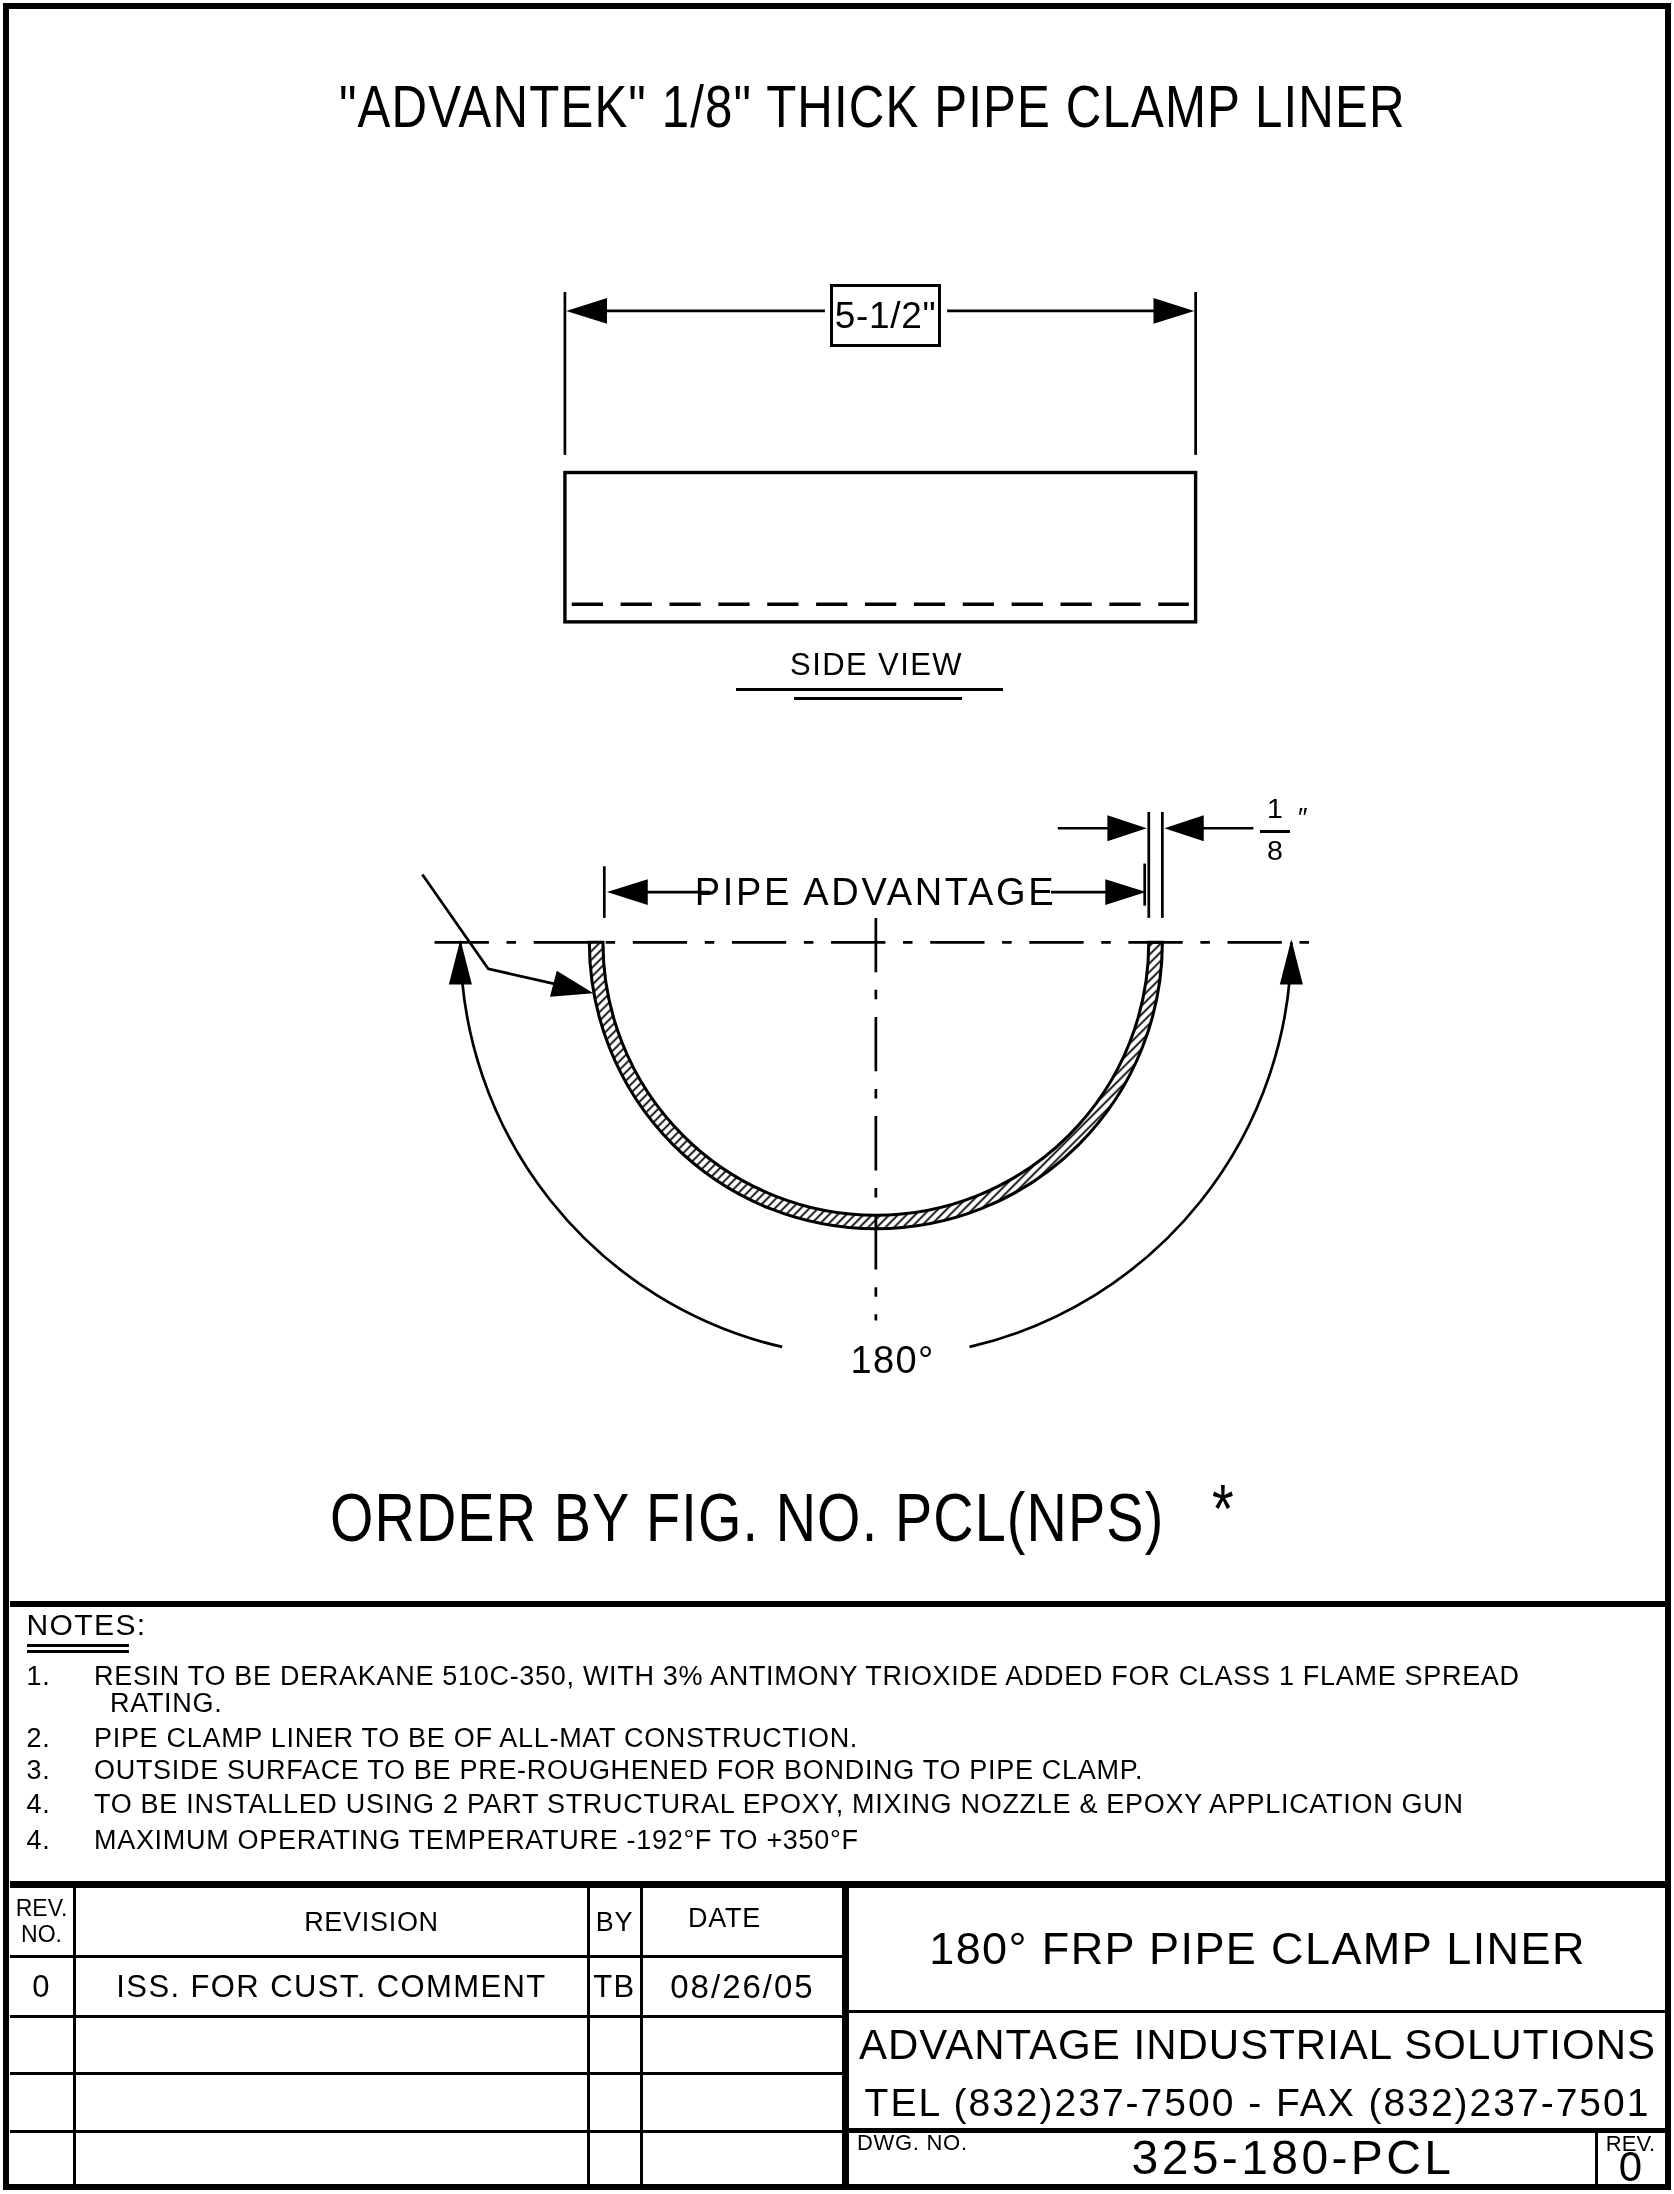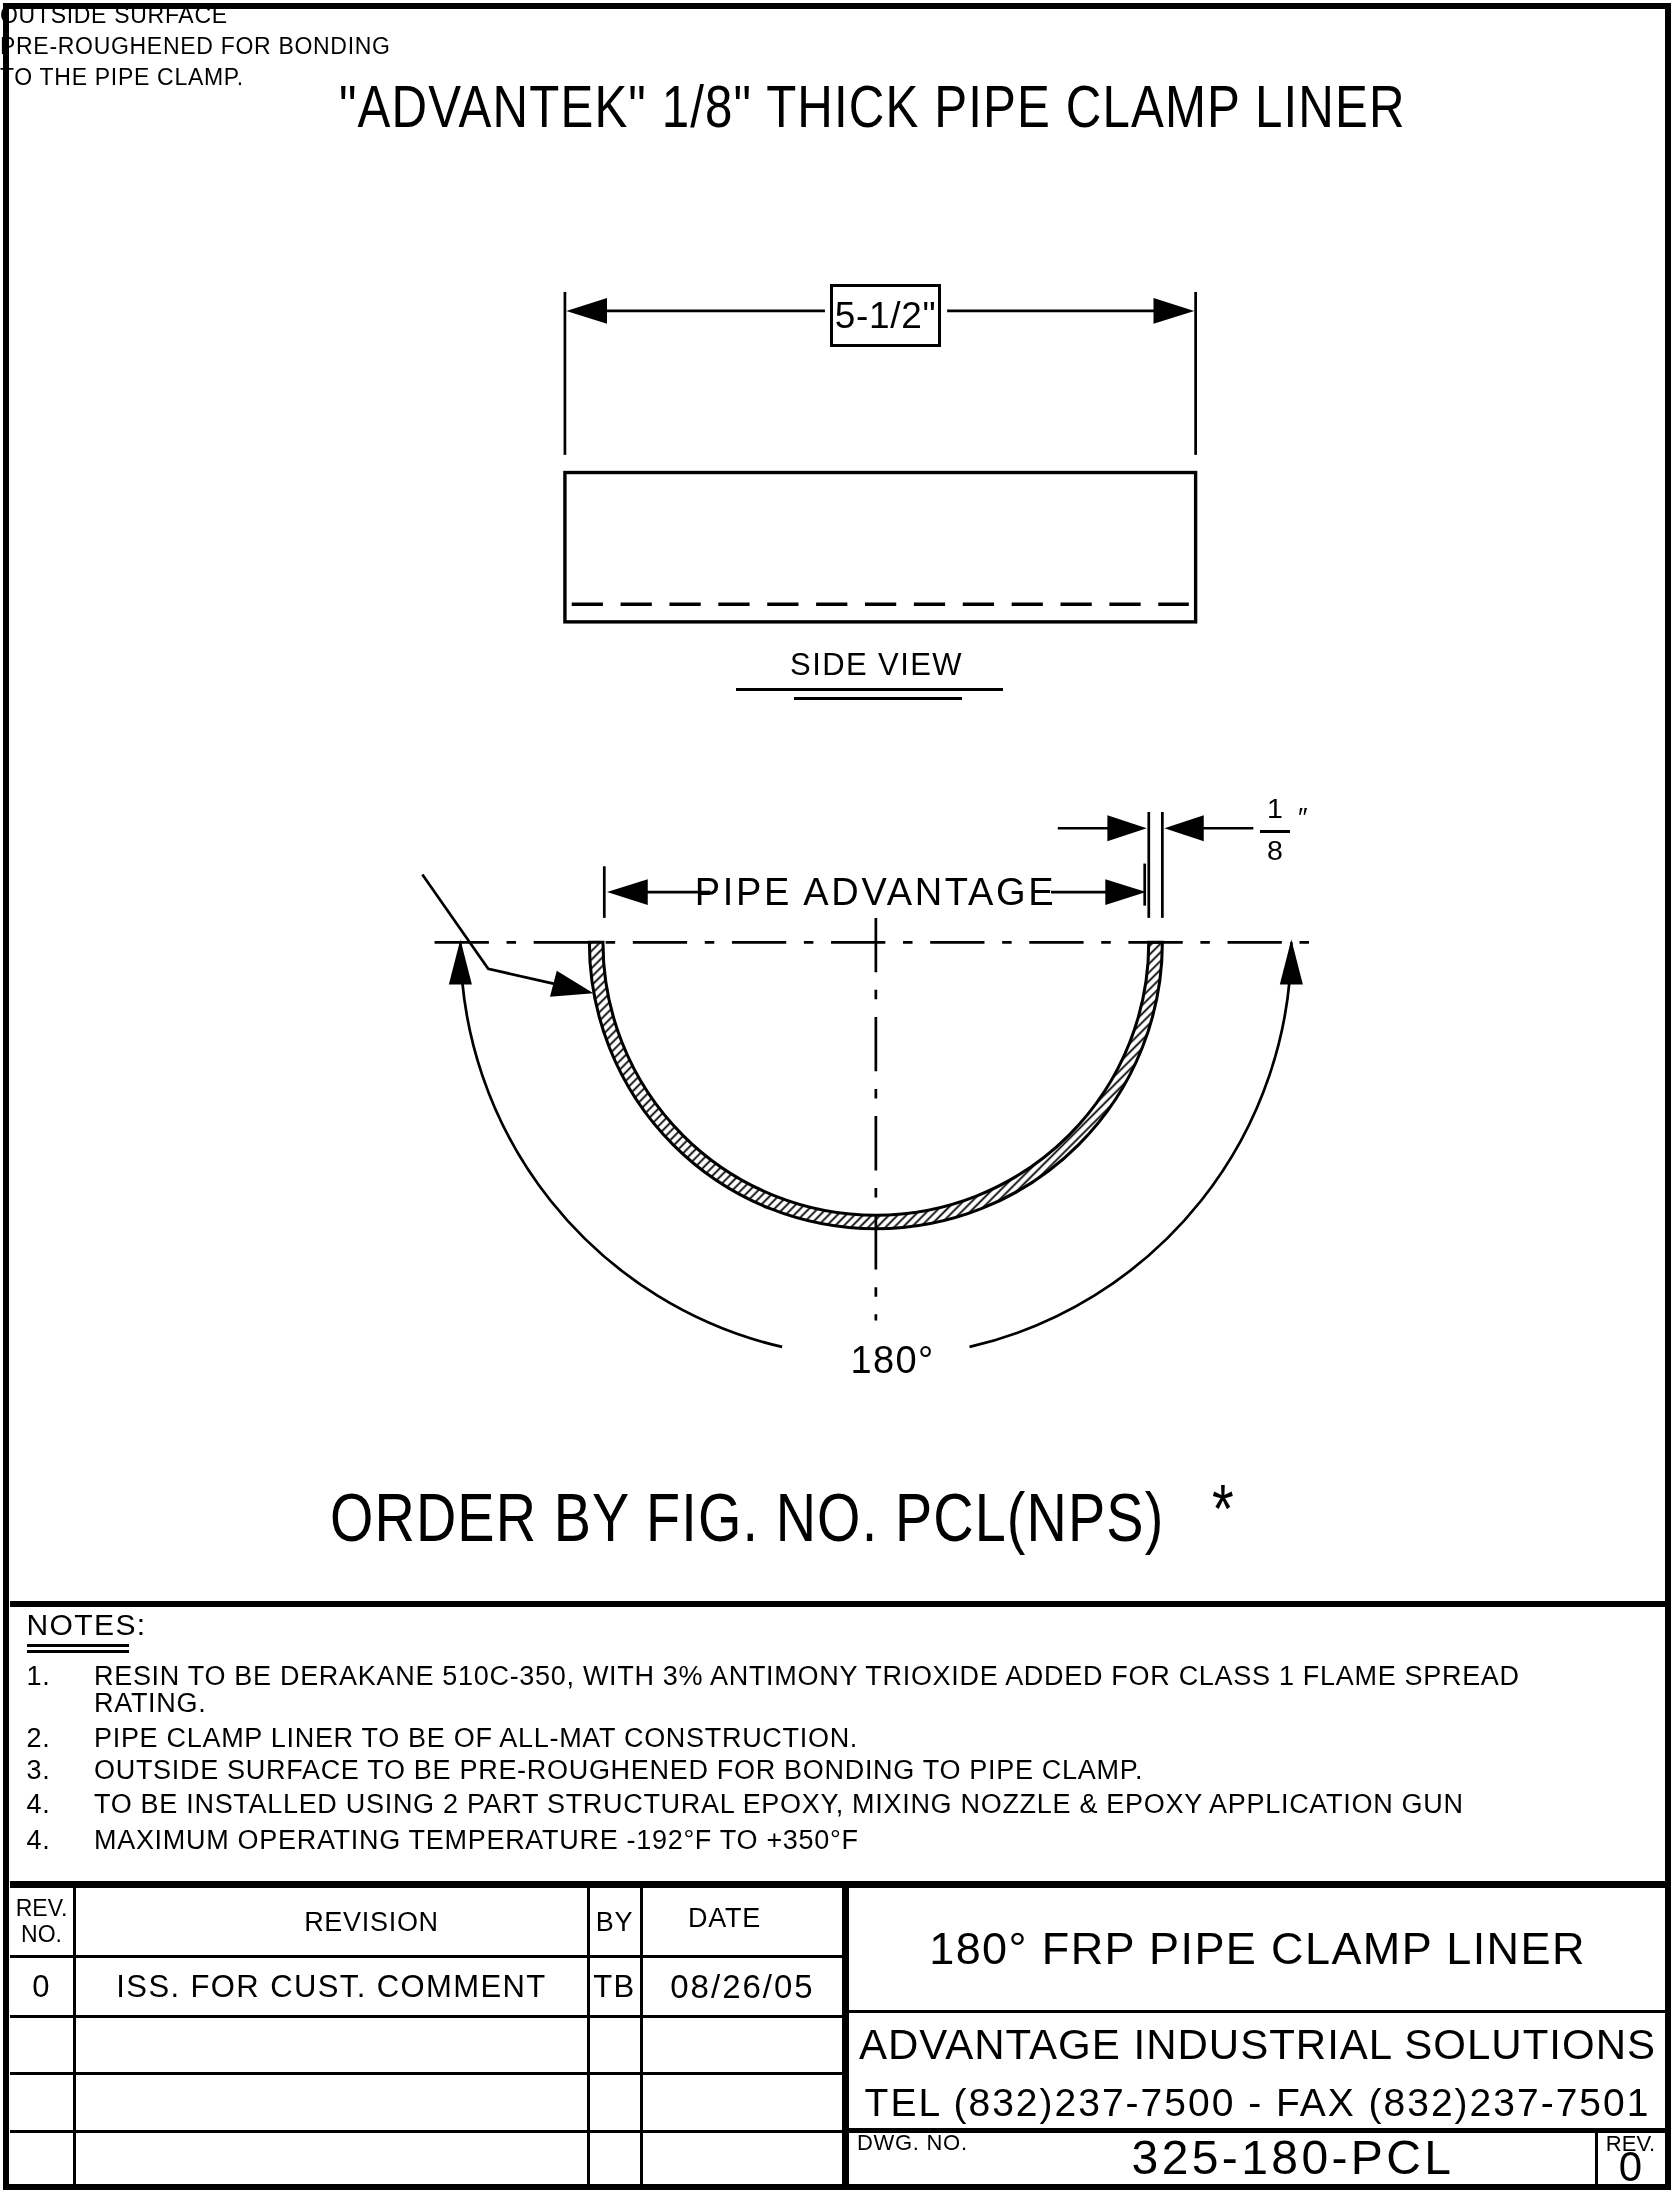--- a/index.html
+++ b/index.html
@@ -96,25 +96,20 @@
     <polygon points="874,1463 810,1468 820,1430" fill="#000"></polygon>
   </svg>
 
   <div class="t title-text">"ADVANTEK" 1/8" THICK PIPE CLAMP LINER</div>
 
   <div class="flex dim-box">5-1/2"</div>
   <div class="flex side-caption">SIDE VIEW</div>
   <div class="ln" style="left:736px; top:688px; width:267px; height:2.7px;"></div>
   <div class="ln" style="left:794px; top:697px; width:168px; height:3.4px;"></div>
 
-  <div class="callout">
-    <div>OUTSIDE SURFACE</div>
-    <div>PRE-ROUGHENED FOR BONDING</div>
-    <div>TO THE PIPE CLAMP.</div>
-  </div>
 
   <div class="flex pd-label">PIPE ADVANTAGE</div>
 
   <div class="flex frac-num">1</div>
   <div class="ln" style="left:1260px; top:830px; width:30px; height:3.4px;"></div>
   <div class="flex frac-den">8</div>
   <div class="t frac-prime">″</div>
 
   <div class="flex angle-label">180°</div>
 
@@ -122,21 +117,21 @@
     <span>ORDER BY FIG. NO. PCL(NPS)</span><span class="star">*</span>
   </div>
 
   <div class="ln" style="left:9.5px; top:1601px; width:1656px; height:6.1px;"></div>
   <div class="t notes-heading">NOTES:</div>
   <div class="ln" style="left:26.5px; top:1644px; width:102px; height:2.7px;"></div>
   <div class="ln" style="left:26.5px; top:1650px; width:102px; height:2.7px;"></div>
 
   <div class="note-num" style="top:1663px;">1.</div>
   <div class="note-line" style="top:1663px;">RESIN TO BE DERAKANE 510C-350, WITH 3% ANTIMONY TRIOXIDE ADDED FOR CLASS 1 FLAME SPREAD</div>
-  <div class="note-line" style="top:1690px;">RATING.</div>
+  <div class="note-line" style="top:1690px;margin-left:16px;">RATING.</div>
   <div class="note-num" style="top:1725px;">2.</div>
   <div class="note-line" style="top:1725px;">PIPE CLAMP LINER TO BE OF ALL-MAT CONSTRUCTION.</div>
   <div class="note-num" style="top:1757px;">3.</div>
   <div class="note-line" style="top:1757px;">OUTSIDE SURFACE TO BE PRE-ROUGHENED FOR BONDING TO PIPE CLAMP.</div>
   <div class="note-num" style="top:1791px;">4.</div>
   <div class="note-line" style="top:1791px;">TO BE INSTALLED USING 2 PART STRUCTURAL EPOXY, MIXING NOZZLE &amp; EPOXY APPLICATION GUN</div>
   <div class="note-num" style="top:1827px;">4.</div>
   <div class="note-line" style="top:1827px;">MAXIMUM OPERATING TEMPERATURE -192°F TO +350°F</div>
 
   <div class="ln" style="left:9.5px; top:1881px; width:1656px; height:6.8px;"></div>

